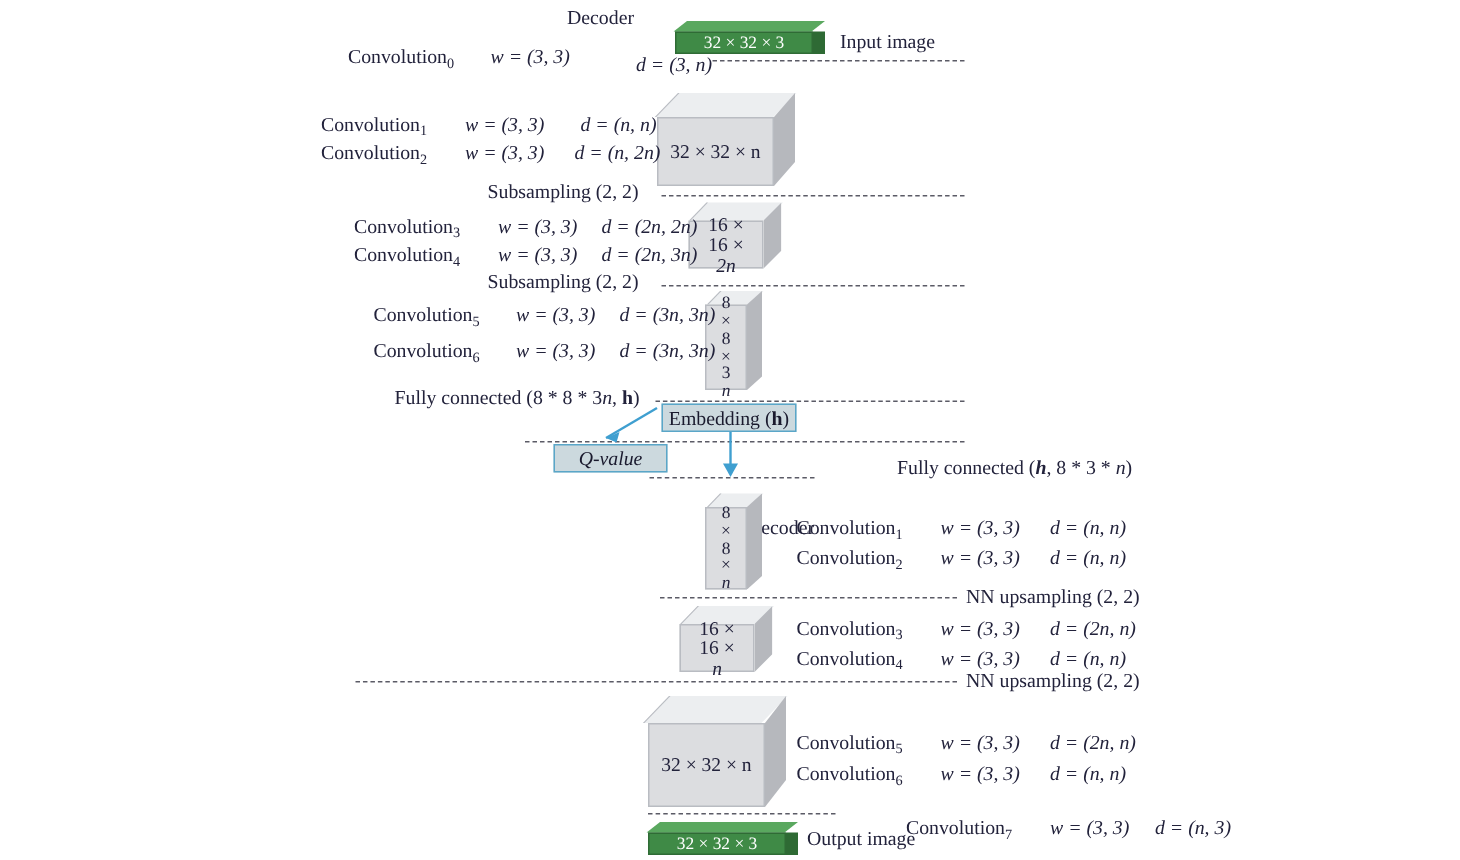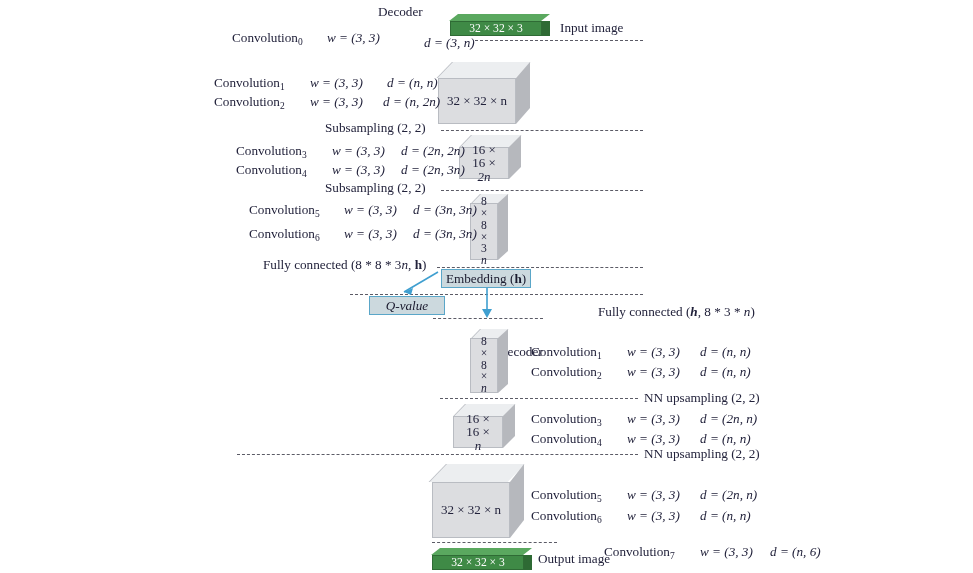--- a/index.html
+++ b/index.html
@@ -244,15 +244,15 @@
     <div class="top" style="width:92px;height:7px;transform:skewX(-52deg);transform-origin:left top;left:8px;"></div>
     <div class="side" style="top:7px;width:8px;height:15px;"></div>
     <div class="front" style="width:92px;height:15px;font-size:11.6px;">32 × 32 × 3</div>
   </div>
   <div class="txt" style="left:538px;top:552px;">Output image</div>
 
   <div class="txt" style="left:604px;top:545px;">
     <span>Convolution</span><sub>7</sub>
   </div>
   <div class="txt it" style="left:700px;top:545px;">w = (3, 3)</div>
-  <div class="txt it" style="left:770px;top:545px;">d = (n, 6)</div>
+  <div class="txt it" style="left:770px;top:545px;">d = (n, 3)</div>
 
 </div>
 
 </body></html>

